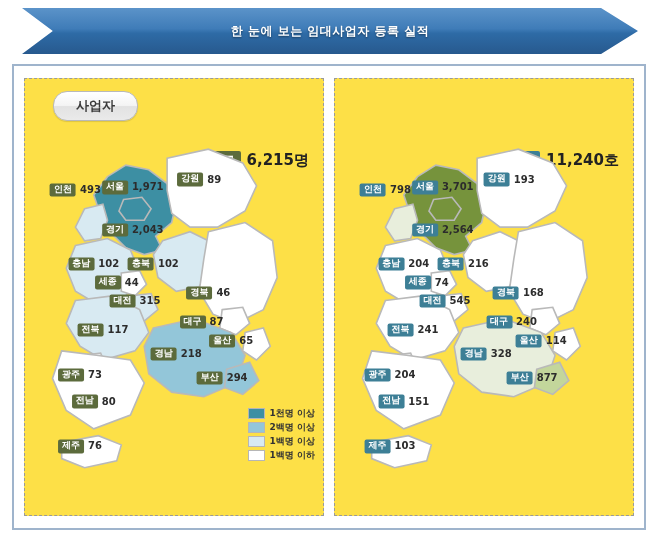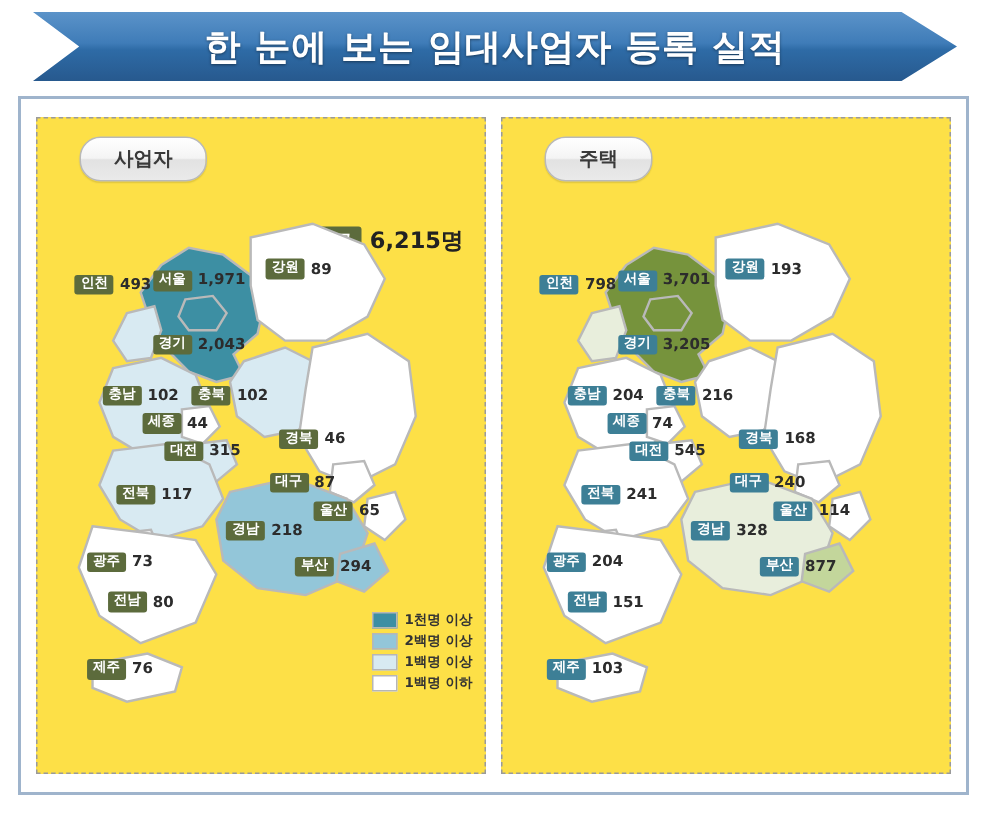--- a/index.html
+++ b/index.html
@@ -13,21 +13,21 @@
 
   
   .banner-wrap{position:absolute;left:0;top:8px;width:660px;height:46px;}
   .banner{
     position:absolute;left:22px;top:0;width:616px;height:46px;
     background:linear-gradient(to bottom,#5b93c9 0%,#3f7cb8 45%,#2e6ba6 55%,#27598e 100%);
     clip-path:polygon(0% 0%, 94% 0%, 100% 50%, 94% 100%, 0% 100%, 5% 50%);
     display:flex;align-items:center;justify-content:center;
   }
   .banner-title{
-    color:#ffffff;font-size:24px;font-weight:bold;letter-spacing:.5px;
+    color:#ffffff;font-size:12px;font-weight:bold;letter-spacing:.5px;
     text-shadow:0 1px 2px rgba(0,0,0,.45);
     white-space:nowrap;
   }
 
   
   .frame{
     position:absolute;left:12px;top:64px;width:634px;height:466px;
     border:2px solid #9fb4cc;background:#ffffff;box-sizing:border-box;
   }
   .panels{
@@ -195,21 +195,24 @@
             <span class="lsw" style="background: rgb(216, 234, 242);"></span>
             <span class="ltx">1백명 이상</span>
           </div>
           <div class="lrow">
             <span class="lsw" style="background: rgb(255, 255, 255);"></span>
             <span class="ltx">1백명 이하</span>
           </div>
         </div>
       </div>
       <div class="panel">
-        <div class="pill">주택</div>
+        <div class="total">
+          <span class="total-tag" style="background: rgb(61, 127, 150);">전국</span>
+          <span class="total-val">11,240호</span>
+        </div>
         <div class="stage">
           <svg viewBox="0 0 130 165" preserveAspectRatio="xMidYMid meet">
             <path d="M36 30 L44 25 L54 27 L62 33 L66 41 L64 50 L57 56 L60 62 L52 64 L44 61 L38 55 L33 47 L30 38 Z" fill="#76933c" stroke="#b9b9b9" stroke-width="0.7"></path>
             <path d="M43 40 L51 39 L55 44 L52 49 L44 49 L41 45 Z" fill="#76933c" stroke="#b9b9b9" stroke-width="0.7"></path>
             <path d="M26 44 L34 42 L36 49 L33 57 L26 58 L22 52 Z" fill="#e8eedc" stroke="#b9b9b9" stroke-width="0.7"></path>
             <path d="M62 22 L80 18 L95 24 L101 34 L96 45 L84 52 L72 52 L64 46 L62 36 Z" fill="#ffffff" stroke="#b9b9b9" stroke-width="0.7"></path>
             <path d="M60 58 L72 54 L80 58 L82 68 L76 78 L66 80 L58 74 L56 64 Z" fill="#ffffff" stroke="#b9b9b9" stroke-width="0.7"></path>
             <path d="M22 60 L36 57 L46 62 L50 72 L44 82 L32 86 L22 80 L18 70 Z" fill="#ffffff" stroke="#b9b9b9" stroke-width="0.7"></path>
             <path d="M42 72 L50 71 L53 77 L48 82 L42 80 Z" fill="#ffffff" stroke="#b9b9b9" stroke-width="0.7"></path>
             <path d="M46 82 L55 81 L58 88 L52 93 L45 90 Z" fill="#ffffff" stroke="#b9b9b9" stroke-width="0.7"></path>
@@ -230,21 +233,21 @@
           <div class="rlabel" style="left: 36.1538%; top: 24.8485%;">
             <span class="rtag" style="background: rgb(61, 127, 150);">서울</span>
             <span class="rval">3,701</span>
           </div>
           <div class="rlabel" style="left: 58.4615%; top: 23.0303%;">
             <span class="rtag" style="background: rgb(61, 127, 150);">강원</span>
             <span class="rval">193</span>
           </div>
           <div class="rlabel" style="left: 36.1538%; top: 34.5455%;">
             <span class="rtag" style="background: rgb(61, 127, 150);">경기</span>
-            <span class="rval">3,205</span>
+            <span class="rval">2,564</span>
           </div>
           <div class="rlabel" style="left: 23.0769%; top: 42.4242%;">
             <span class="rtag" style="background: rgb(61, 127, 150);">충남</span>
             <span class="rval">204</span>
           </div>
           <div class="rlabel" style="left: 43.0769%; top: 42.4242%;">
             <span class="rtag" style="background: rgb(61, 127, 150);">충북</span>
             <span class="rval">216</span>
           </div>
           <div class="rlabel" style="left: 30.7692%; top: 46.6667%;">

